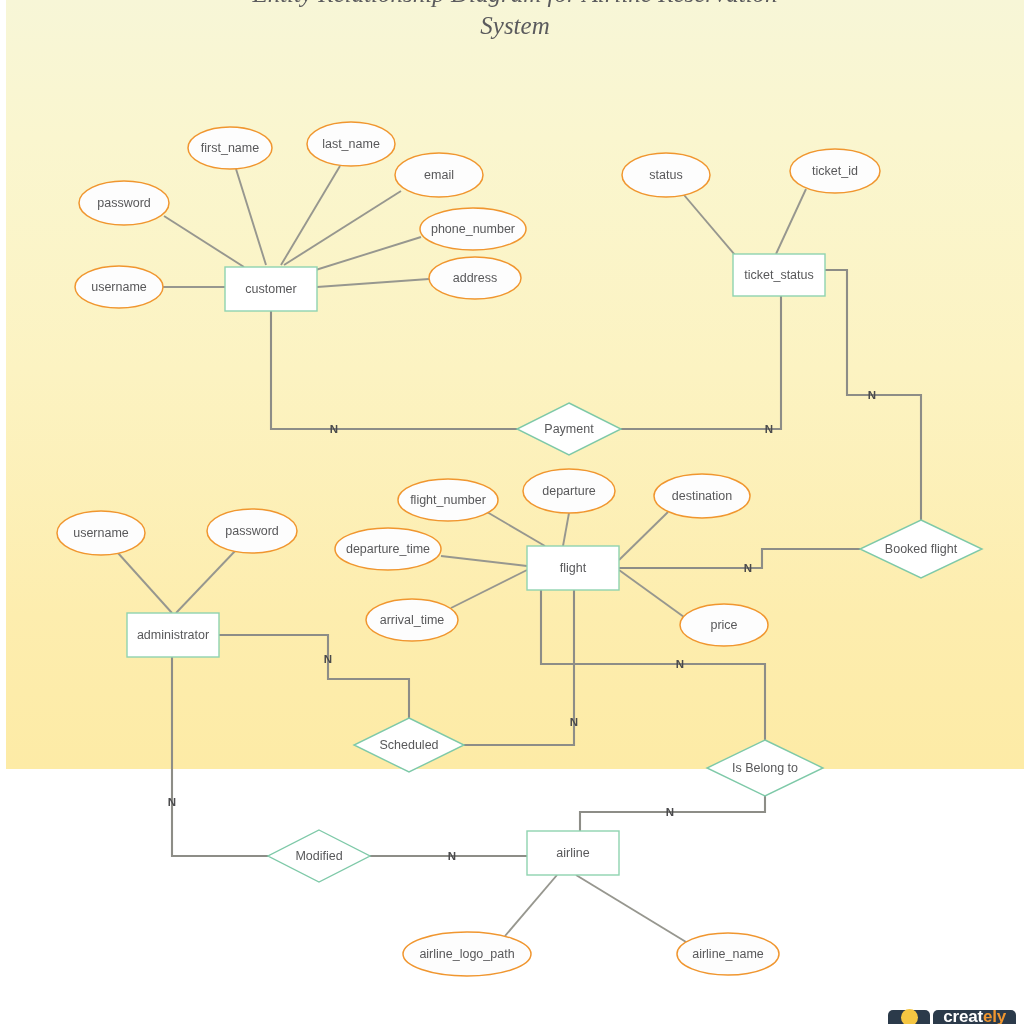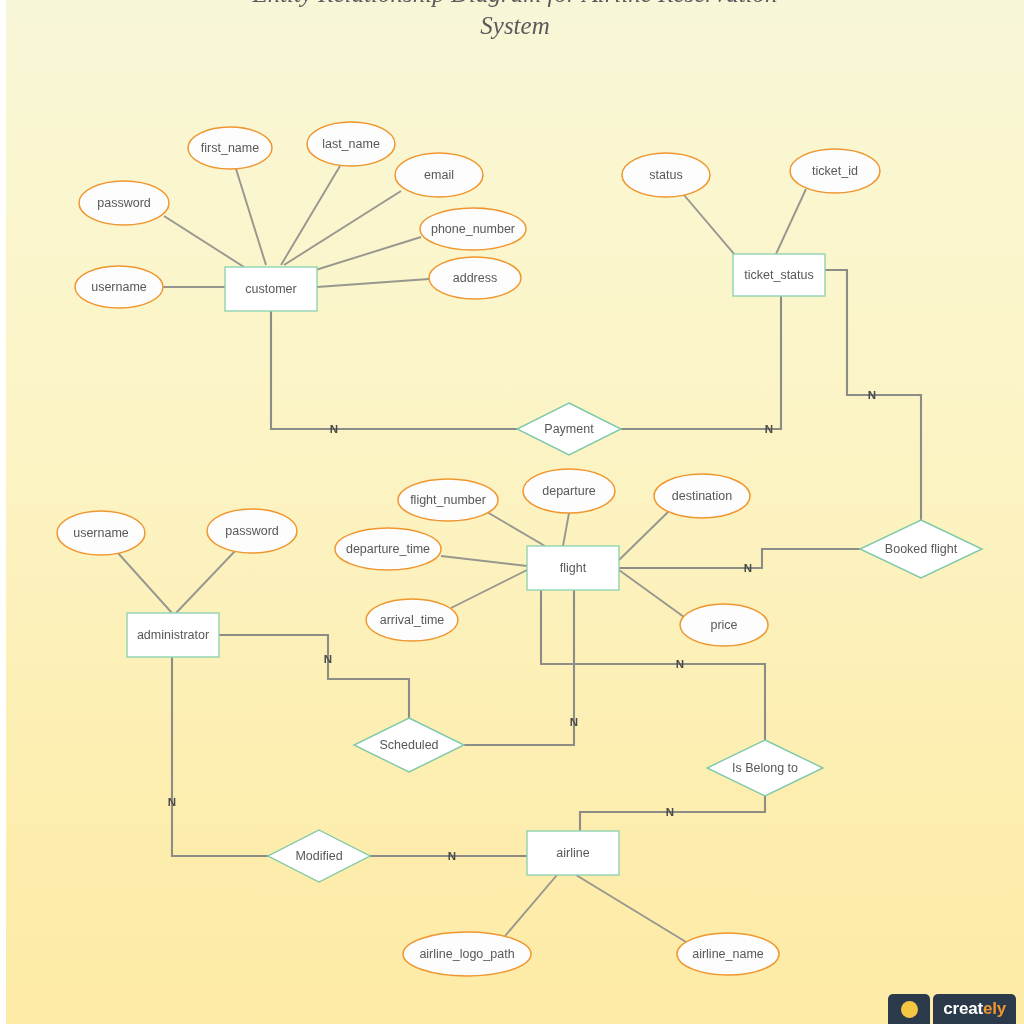--- a/index.html
+++ b/index.html
@@ -15,21 +15,21 @@
     position: relative;
     width: 1024px;
     height: 1024px;
     background: #ffffff;
   }
   #diagram-canvas {
     position: absolute;
     left: 6px;
     top: 0px;
     width: 1018px;
-    height: 1024px;
+    height: 769px;
     background: linear-gradient(to bottom, #f7f6d7 0%, #faf6cf 18%, #fcf3c2 48%, #fdedae 80%, #fdeba6 100%);
   }
   svg#er-svg {
     position: absolute;
     left: 0;
     top: 0;
     width: 1018px;
     height: 1024px;
     display: block;
   }
@@ -93,21 +93,21 @@
     font-family: "Liberation Serif", serif;
     font-style: italic;
     font-size: 25px;
     fill: #5b5b5d;
     text-anchor: middle;
   }
   #watermark {
     position: absolute;
     right: 8px;
     bottom: 0px;
-    height: 30px;
+    height: 14px;
     display: flex;
     align-items: stretch;
     gap: 3px;
   }
   .wm-box {
     background: #2b3a4a;
     border-radius: 5px 5px 0 0;
     display: flex;
     align-items: center;
     justify-content: center;

